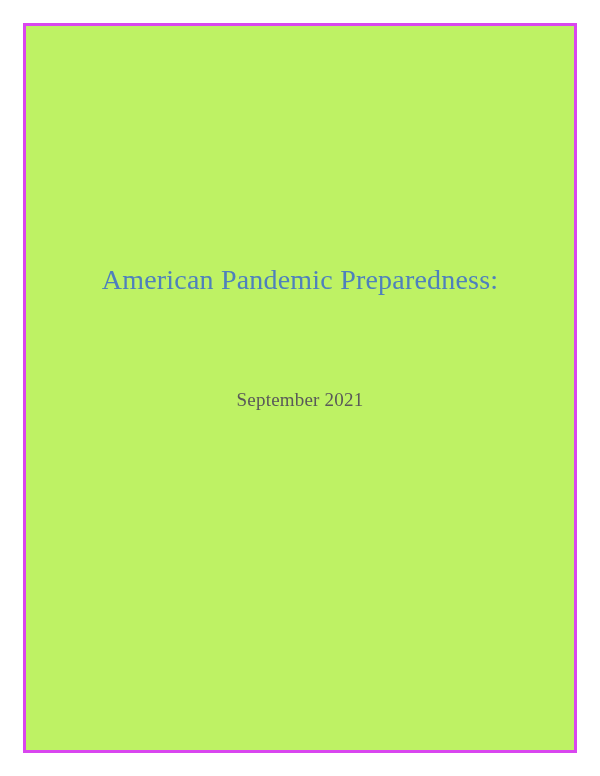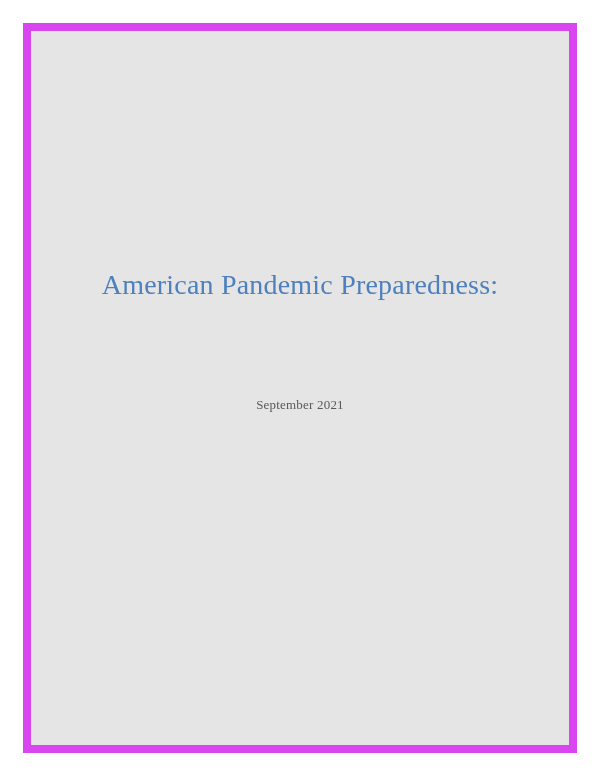--- a/index.html
+++ b/index.html
@@ -13,22 +13,22 @@
     font-family: "Liberation Serif", "DejaVu Serif", serif;
     position: relative;
     overflow: hidden;
   }
   .doc-page {
     position: absolute;
     left: 23px;
     top: 23px;
     right: 23px;
     bottom: 23px;
-    border: 8px solid #d946ef;
-    background: #e5e5e5;
+    border: 3px solid #d946ef;
+    background: #bef264;
     box-sizing: border-box;
   }
   .doc-content {
     width: 100%;
     height: 100%;
     display: block;
     text-align: center;
   }
   .doc-title {
     margin-top: 238px;
@@ -36,21 +36,21 @@
     line-height: 32px;
     font-weight: normal;
     color: #4e80bd;
     letter-spacing: 0.2px;
   }
   .doc-title .title-line {
     display: block;
   }
   .doc-date {
     margin-top: 92px;
-    font-size: 13px;
+    font-size: 19px;
     line-height: 24px;
     color: #595959;
     letter-spacing: 0.2px;
   }
 </style>
 </head>
 <body>
 
 <div class="doc-page">
   <div class="doc-content">

